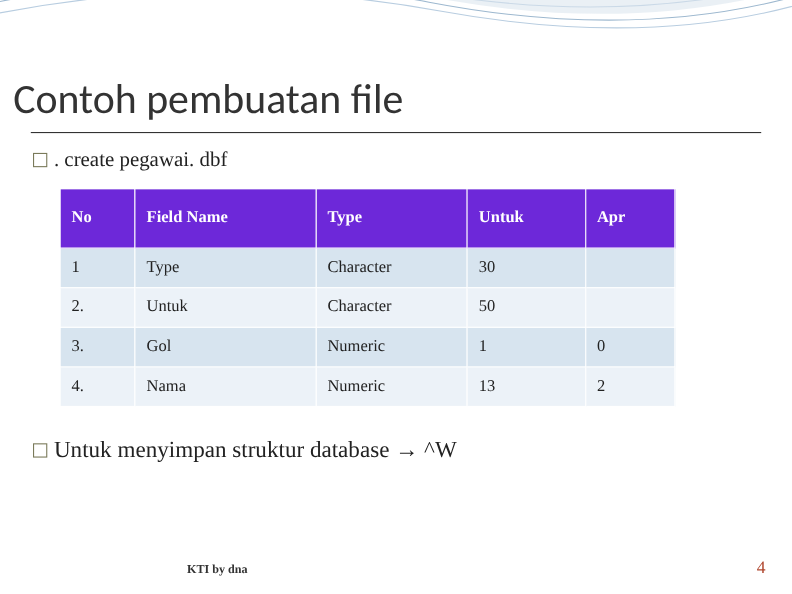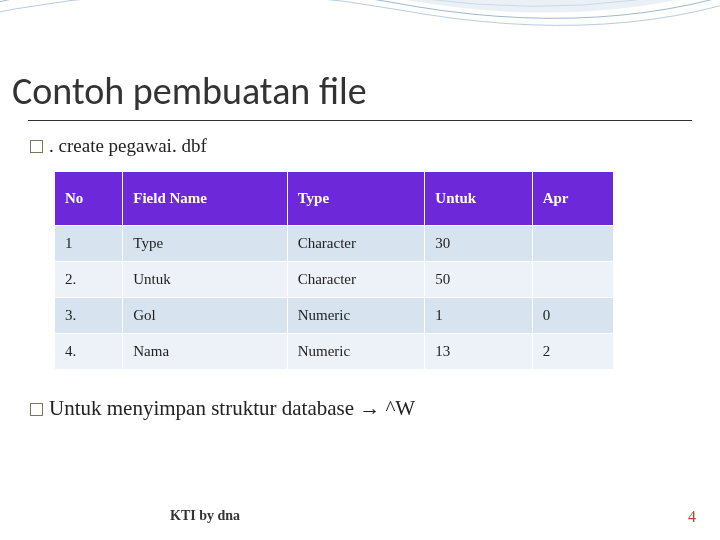--- a/index.html
+++ b/index.html
@@ -69,21 +69,21 @@
   .note {
     font-size: 21px;
     color: #222;
     padding: 26px 0 0 30px;
   }
   .arrow { font-family: Arial, sans-serif; }
   .footer-left {
     position: absolute;
     bottom: 16px;
     left: 170px;
-    font-size: 14px;
+    font-size: 11px;
     font-weight: bold;
     color: #333;
     font-family: Georgia, serif;
   }
   .page-num {
     position: absolute;
     bottom: 14px;
     right: 24px;
     font-size: 16px;
     color: #b0472f;

